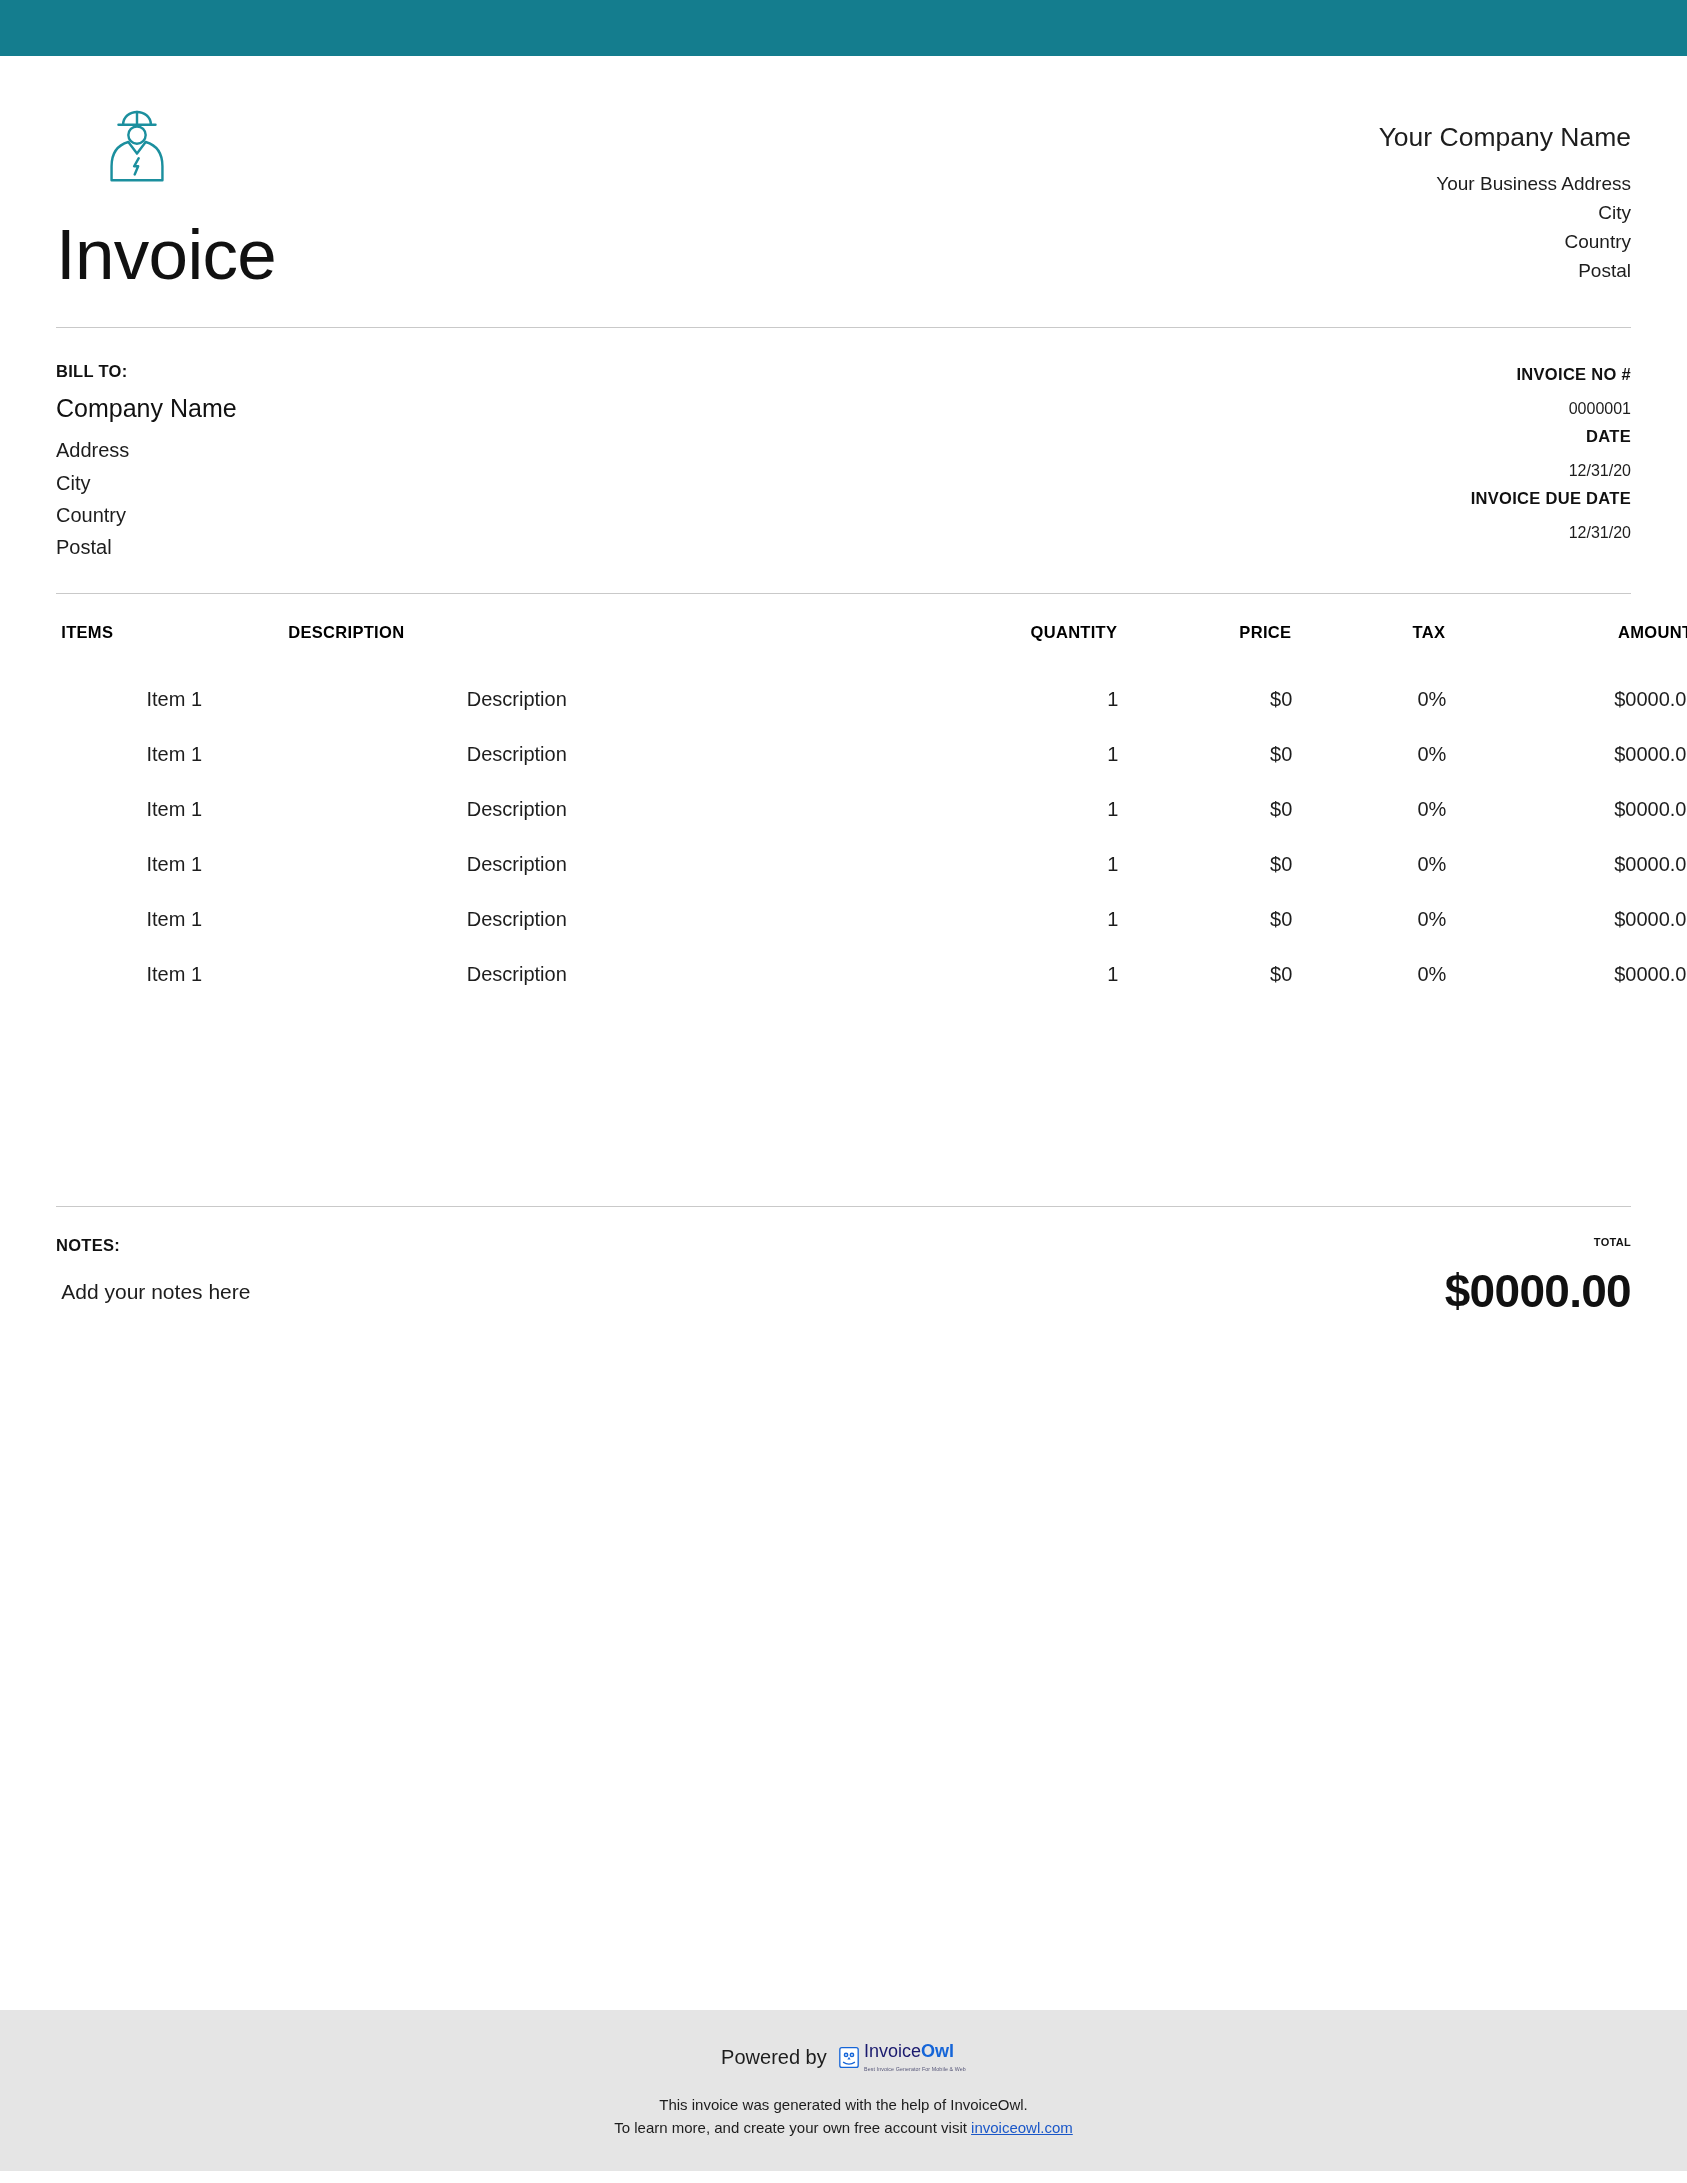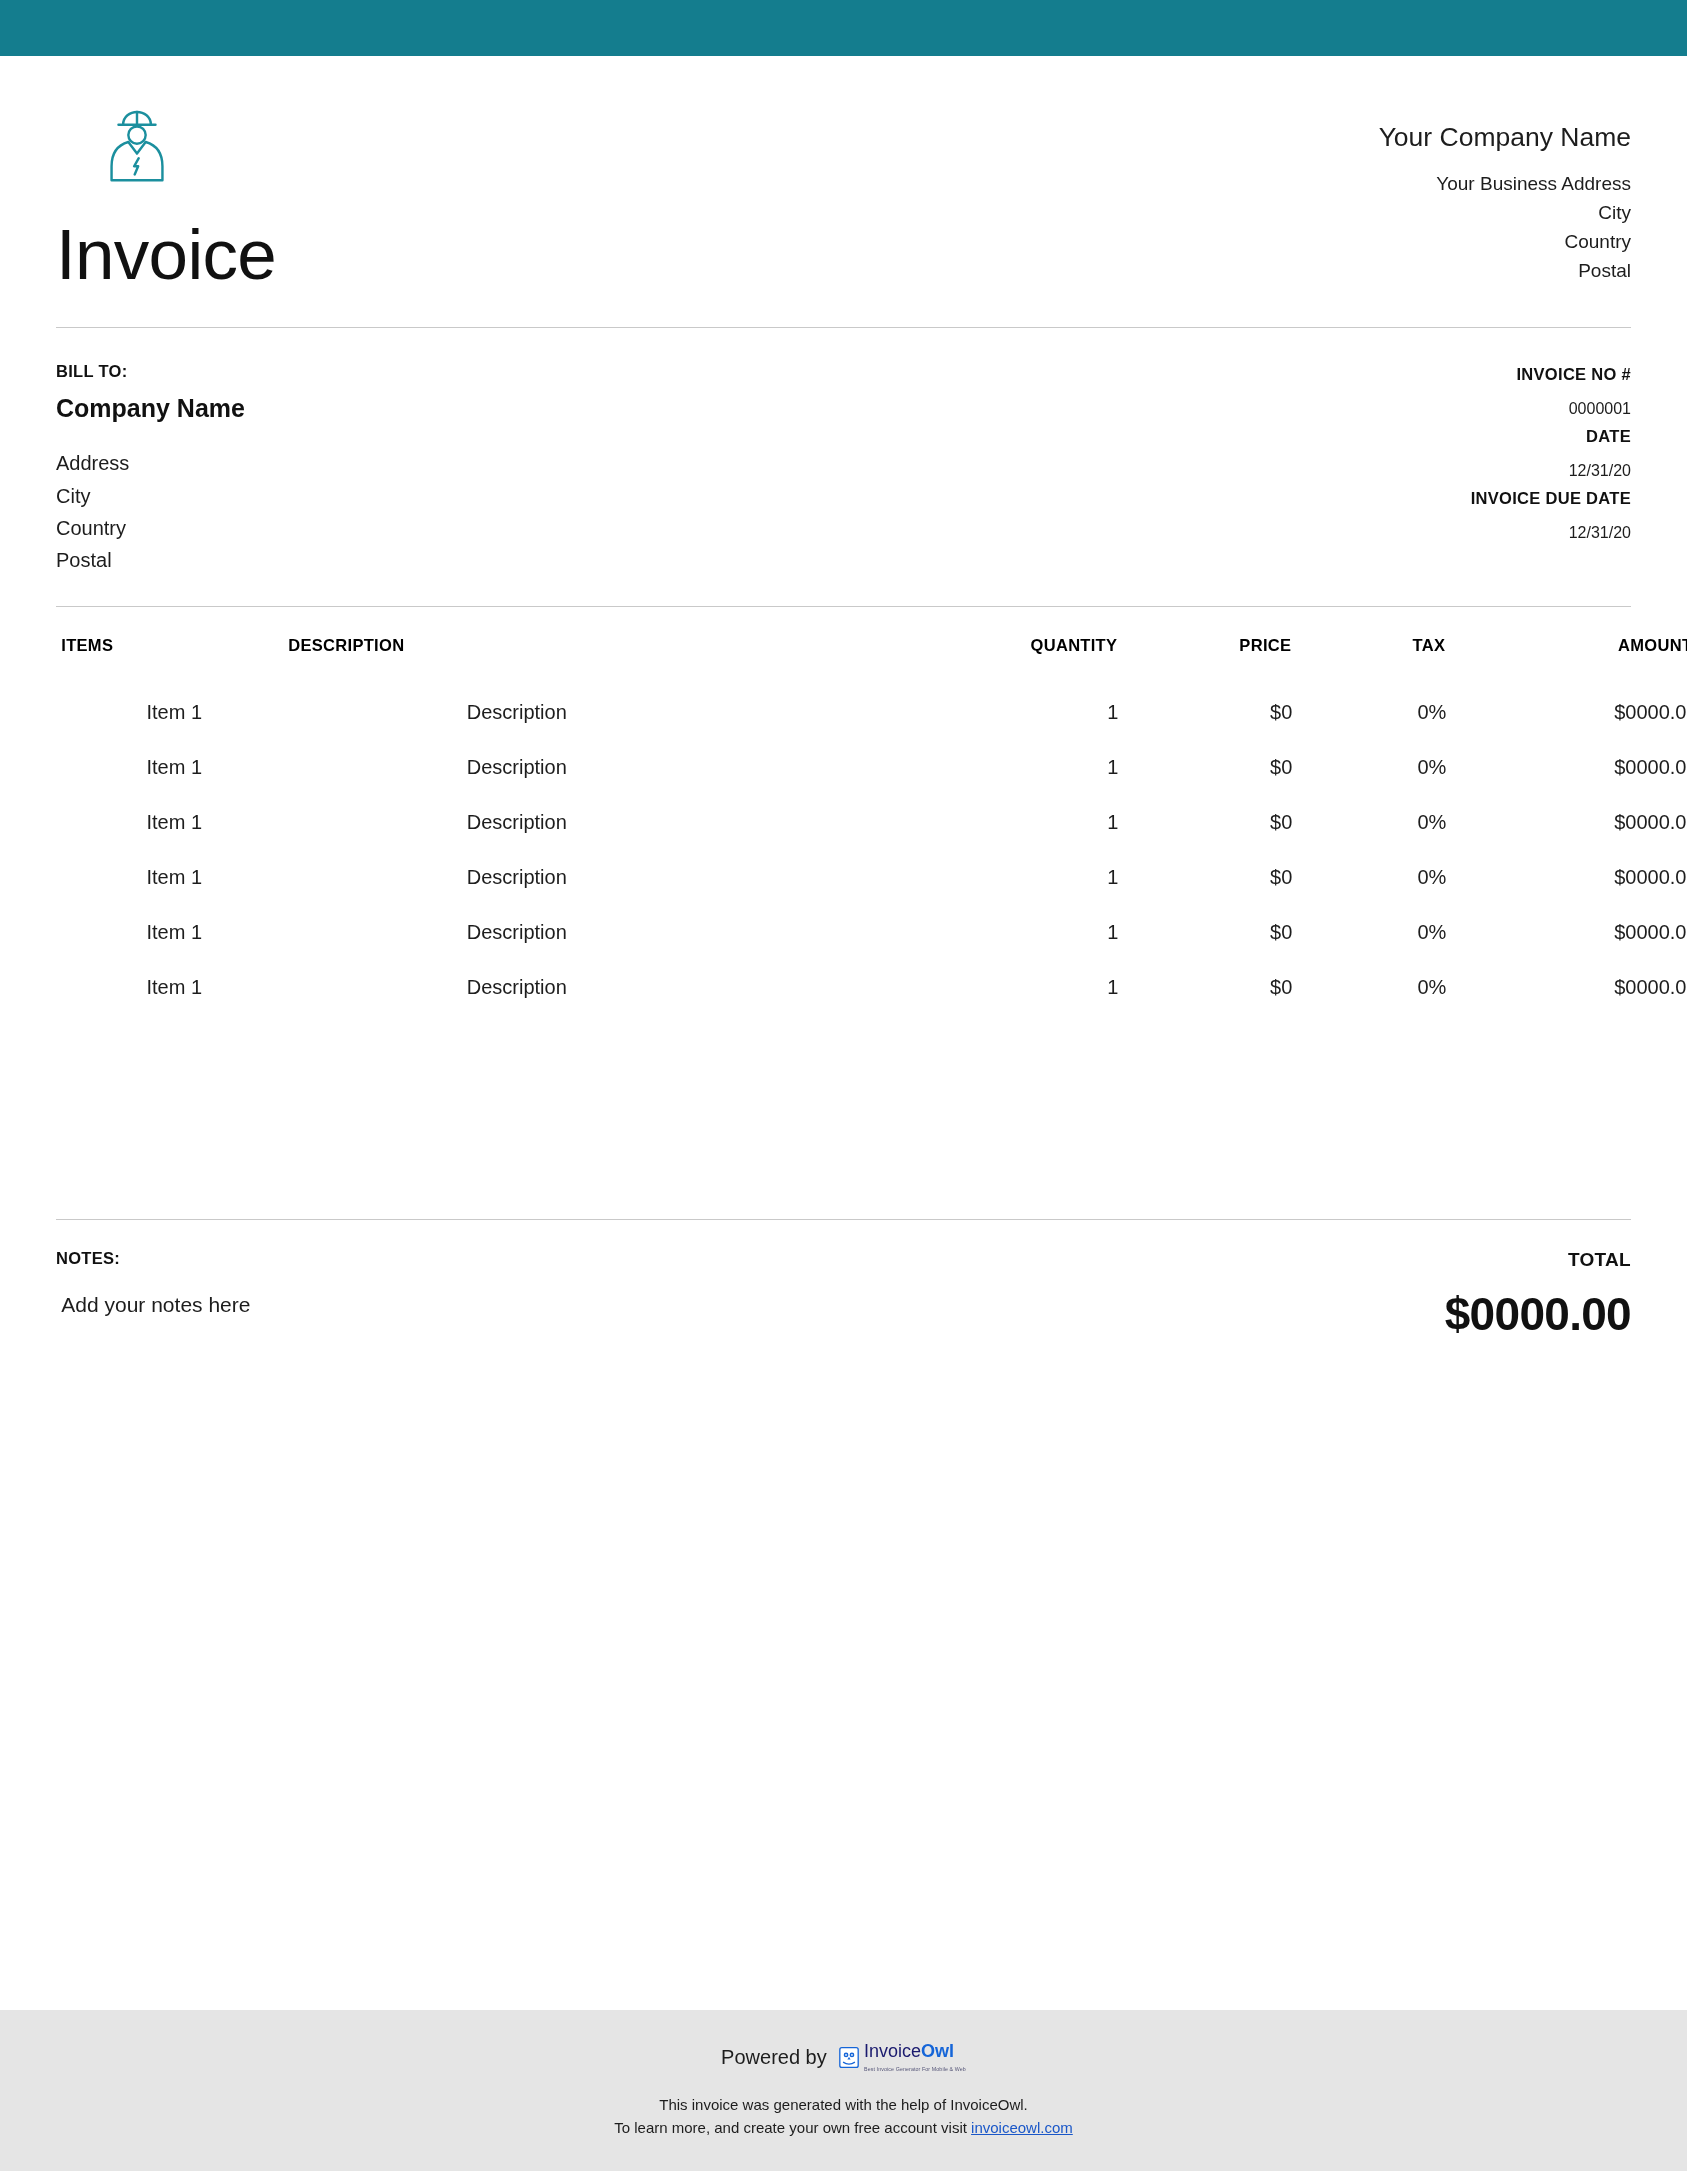--- a/index.html
+++ b/index.html
@@ -91,23 +91,23 @@
   }
   .billto-label, .notes-label {
     font-size: 16.5px;
     font-weight: bold;
     letter-spacing: 0.3px;
     color: #111111;
     margin-bottom: 13.2px;
   }
   .billto-company {
     font-size: 25px;
-    font-weight: bold;
-    color: #111111;
-    margin-bottom: 24px;
+    font-weight: normal;
+    color: #111111;
+    margin-bottom: 11px;
   }
   .billto-line {
     font-size: 20px;
     color: #1d1d1d;
     line-height: 1.62;
   }
   .meta-right {
     text-align: right;
     min-width: 284px;
   }
@@ -165,21 +165,21 @@
   }
   .notes-block { padding-left: 0; }
   .notes-text {
     font-size: 21px;
     color: #1d1d1d;
     padding-left: 5.3px;
     padding-top: 12px;
   }
   .total-block { text-align: right; }
   .total-label {
-    font-size: 19px;
+    font-size: 11px;
     font-weight: bold;
     letter-spacing: 0.3px;
     color: #111111;
   }
   .total-value {
     font-size: 46px;
     font-weight: bold;
     color: #111111;
     margin-top: 16px;
     letter-spacing: -0.7px;

